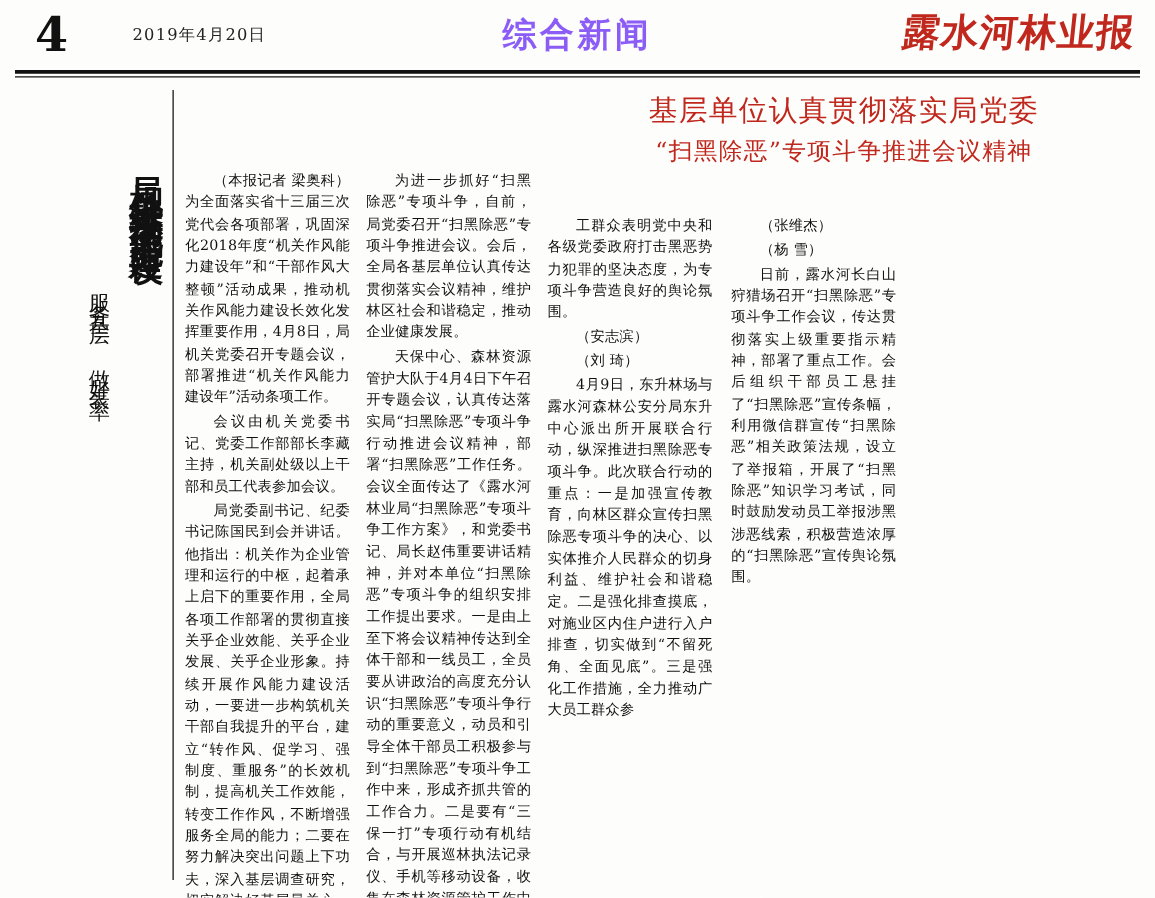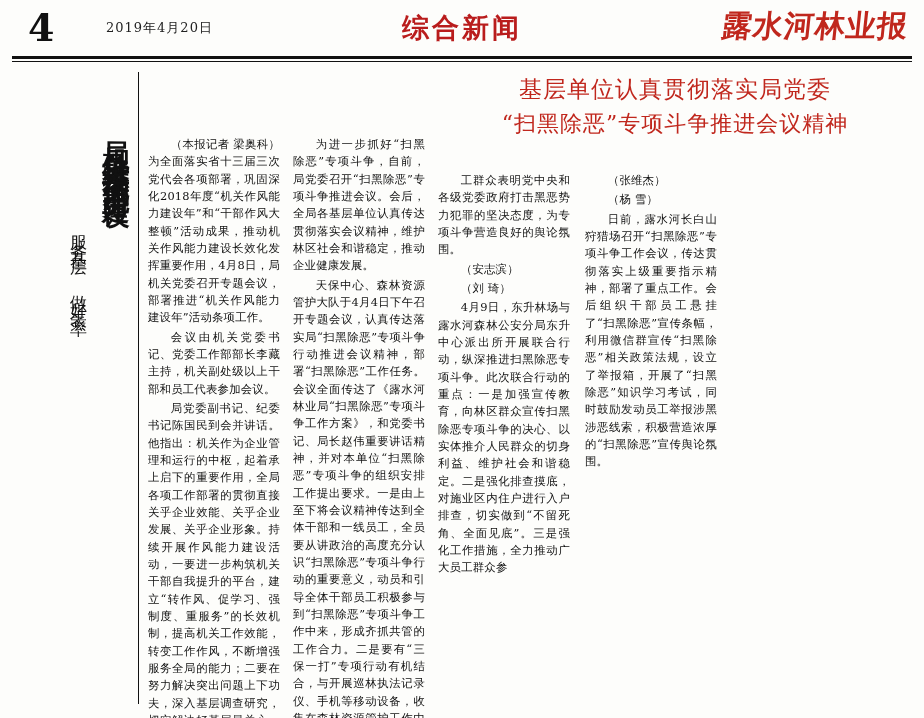--- a/index.html
+++ b/index.html
@@ -46,21 +46,21 @@
     margin-left: 32px;
     white-space: nowrap;
   }
   .section-title {
     position: absolute;
     left: 0; right: 0;
     text-align: center;
     font-size: 27px;
     font-weight: bold;
     letter-spacing: 3px;
-    color: #b91c1c;
+    color: #8b5cf6;
     font-family: Liberation Mono, monospace;
   }
   .paper-logo {
     position: absolute;
     right: 16px;
     top: 6px;
     font-size: 30px;
     color: #c0271d;
     font-weight: bold;
     letter-spacing: 1px;
@@ -167,21 +167,21 @@
     left: 290px;
     top: 0;
     width: 474px;
     text-align: center;
     color: #c0271d;
     font-weight: normal;
     font-size: 23px;
     line-height: 1.5;
     letter-spacing: 1px;
   }
-  .headline .l2 { font-size: 22px; }
+  .headline .l2 { font-size: 19px; }
 
   .col-3 { left: 290px; top: 100px; width: 132px; }
   .col-4 { left: 437px; top: 100px; width: 132px; }
 </style>
 </head>
 <body>
 
 <div class="page">
 
   <div class="masthead">

